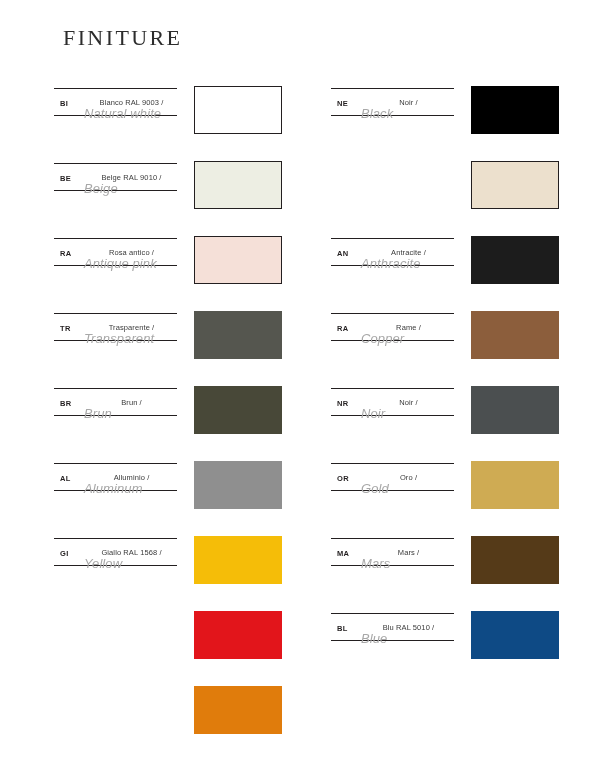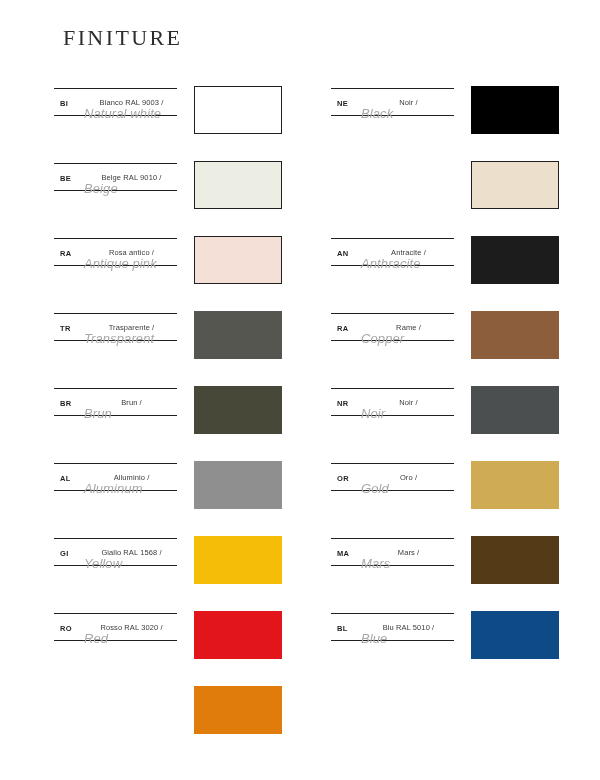--- a/index.html
+++ b/index.html
@@ -191,27 +191,20 @@
           <div class="row-text">
             <span class="row-code">GI</span>
             <div class="row-names">
               <div class="name-it">Giallo RAL 1568 /</div>
               <div class="name-en">Yellow</div>
             </div>
           </div>
           <div class="swatch" style="background: rgb(245, 189, 8);"></div>
         </div>
         <div class="finish-row">
-          <div class="row-text">
-            <span class="row-code">RO</span>
-            <div class="row-names">
-              <div class="name-it">Rosso RAL 3020 /</div>
-              <div class="name-en">Red</div>
-            </div>
-          </div>
           <div class="swatch" style="background: rgb(226, 21, 27);"></div>
         </div>
         <div class="finish-row">
           <div class="swatch" style="background: rgb(224, 124, 12);"></div>
         </div>
       </div>
     <div class="col col-right">
         <div class="finish-row">
           <div class="row-text">
             <span class="row-code">NE</span>

